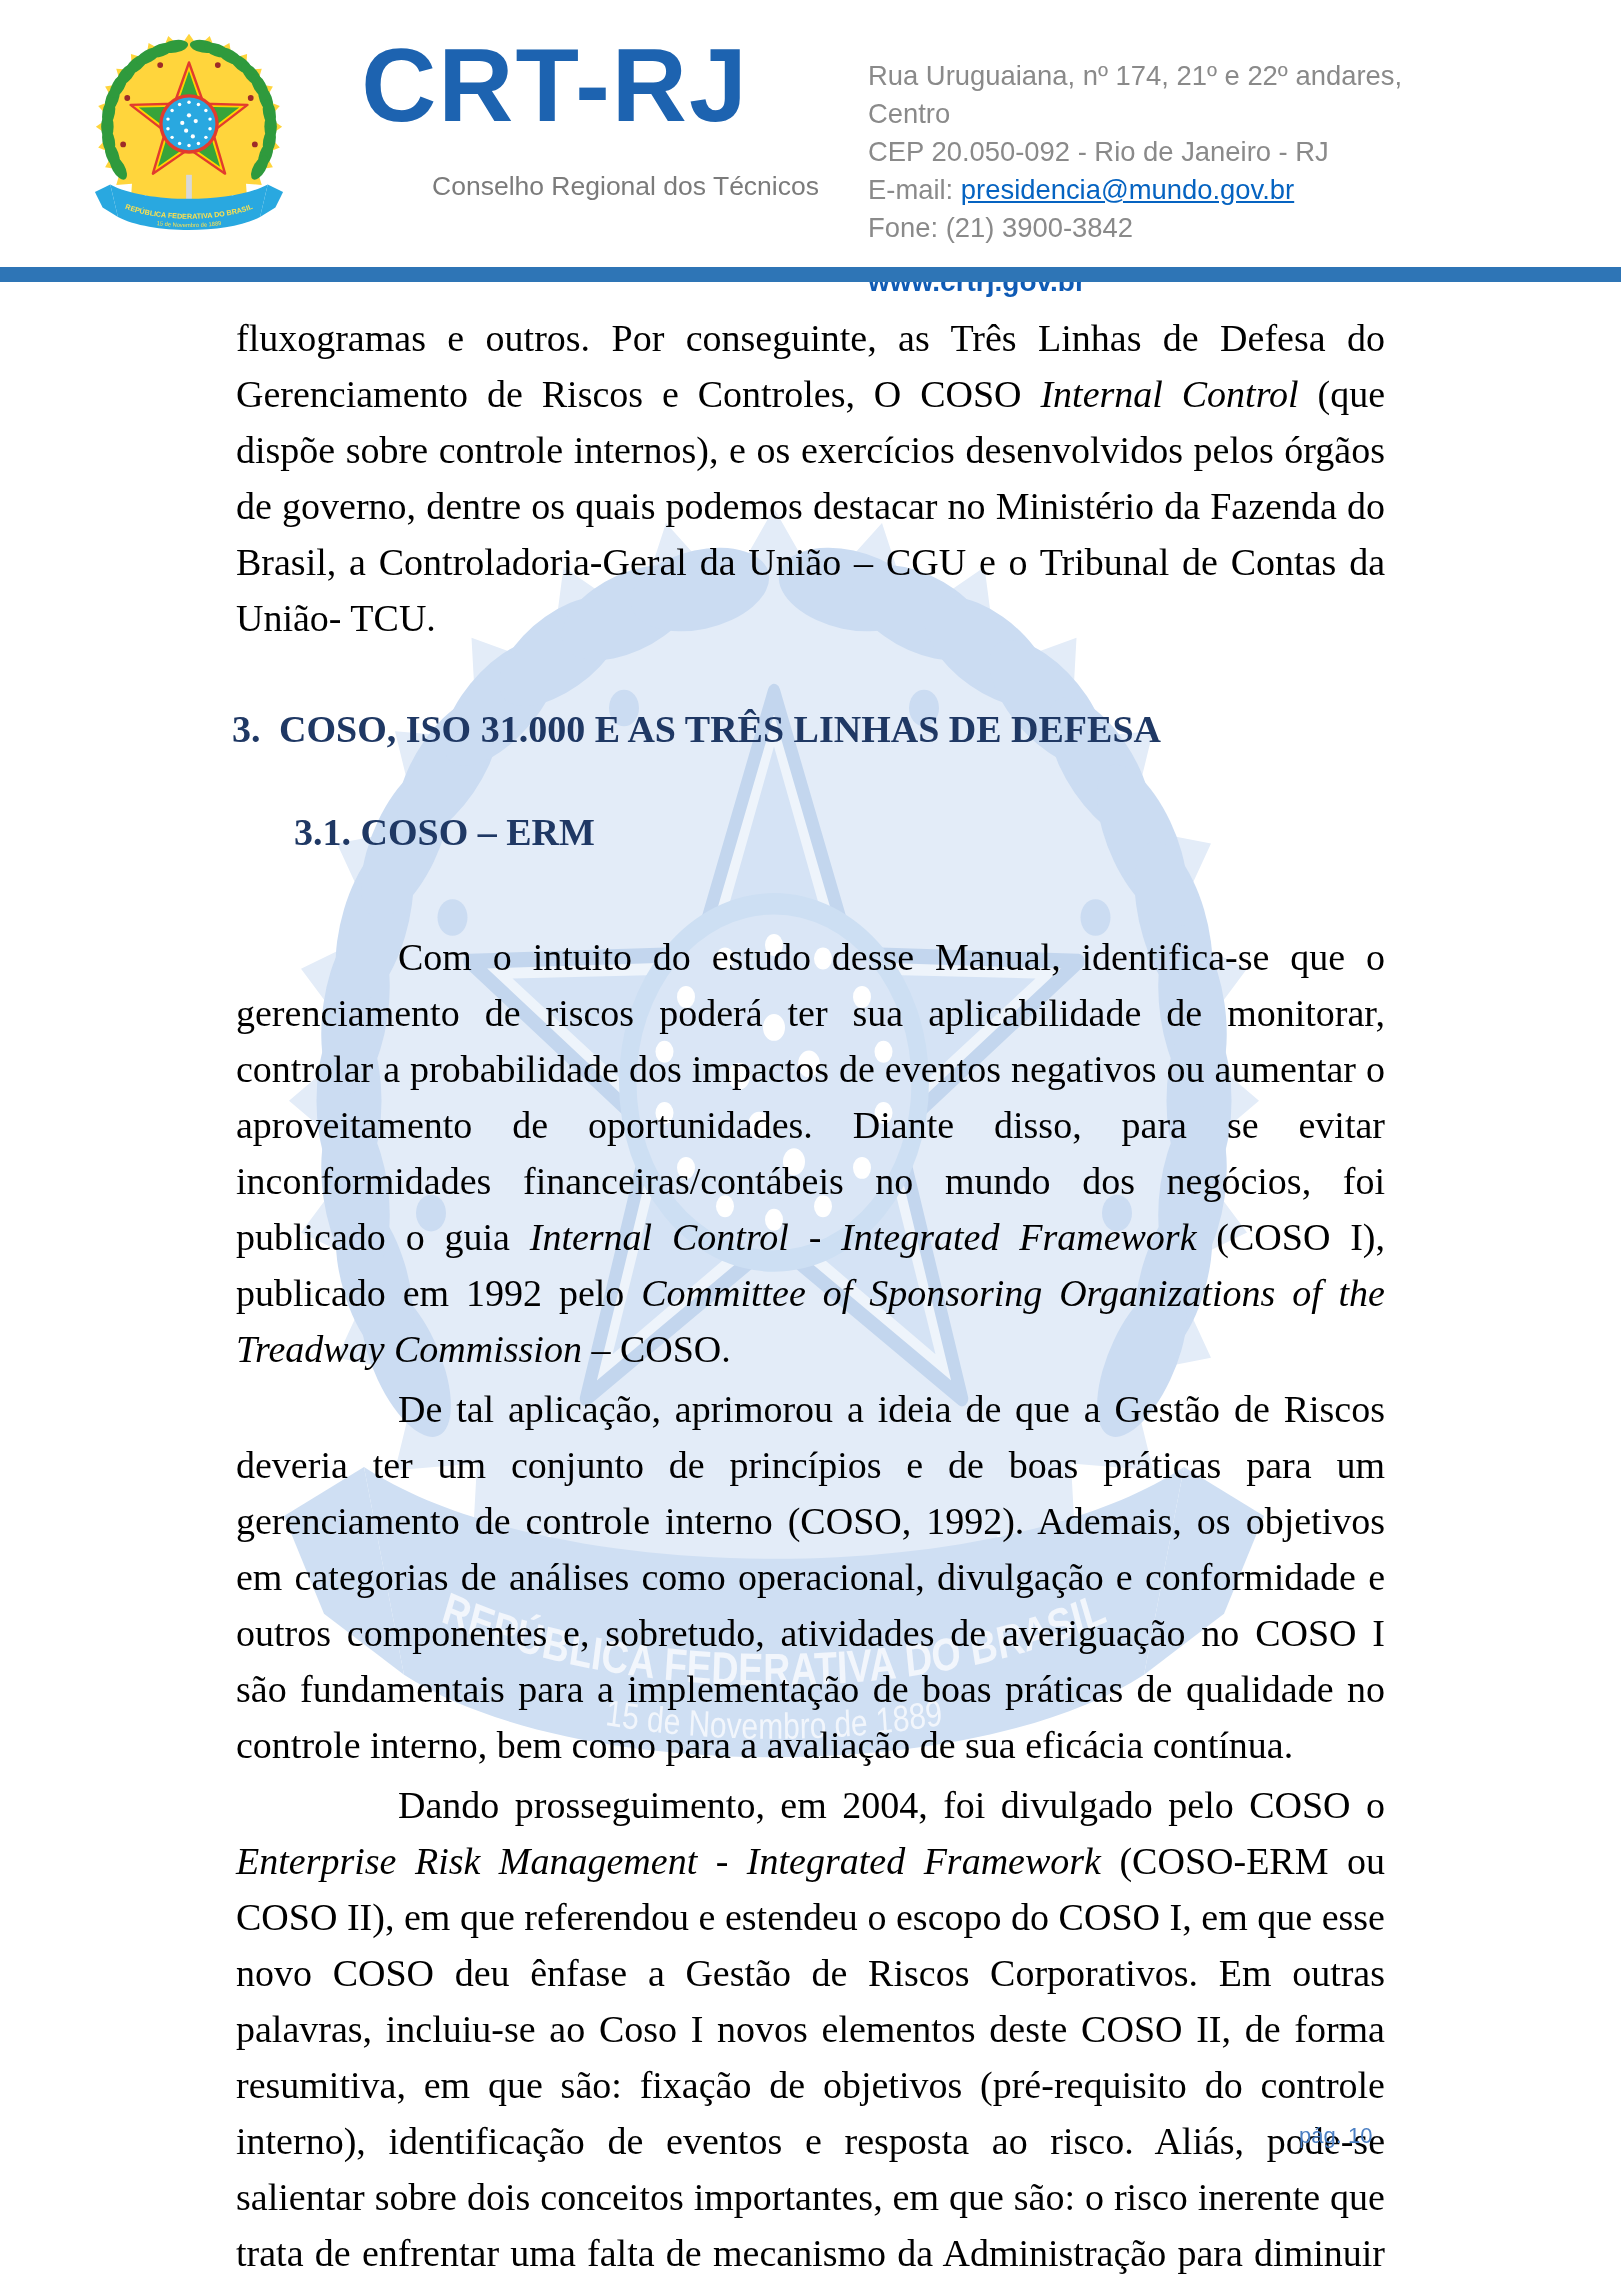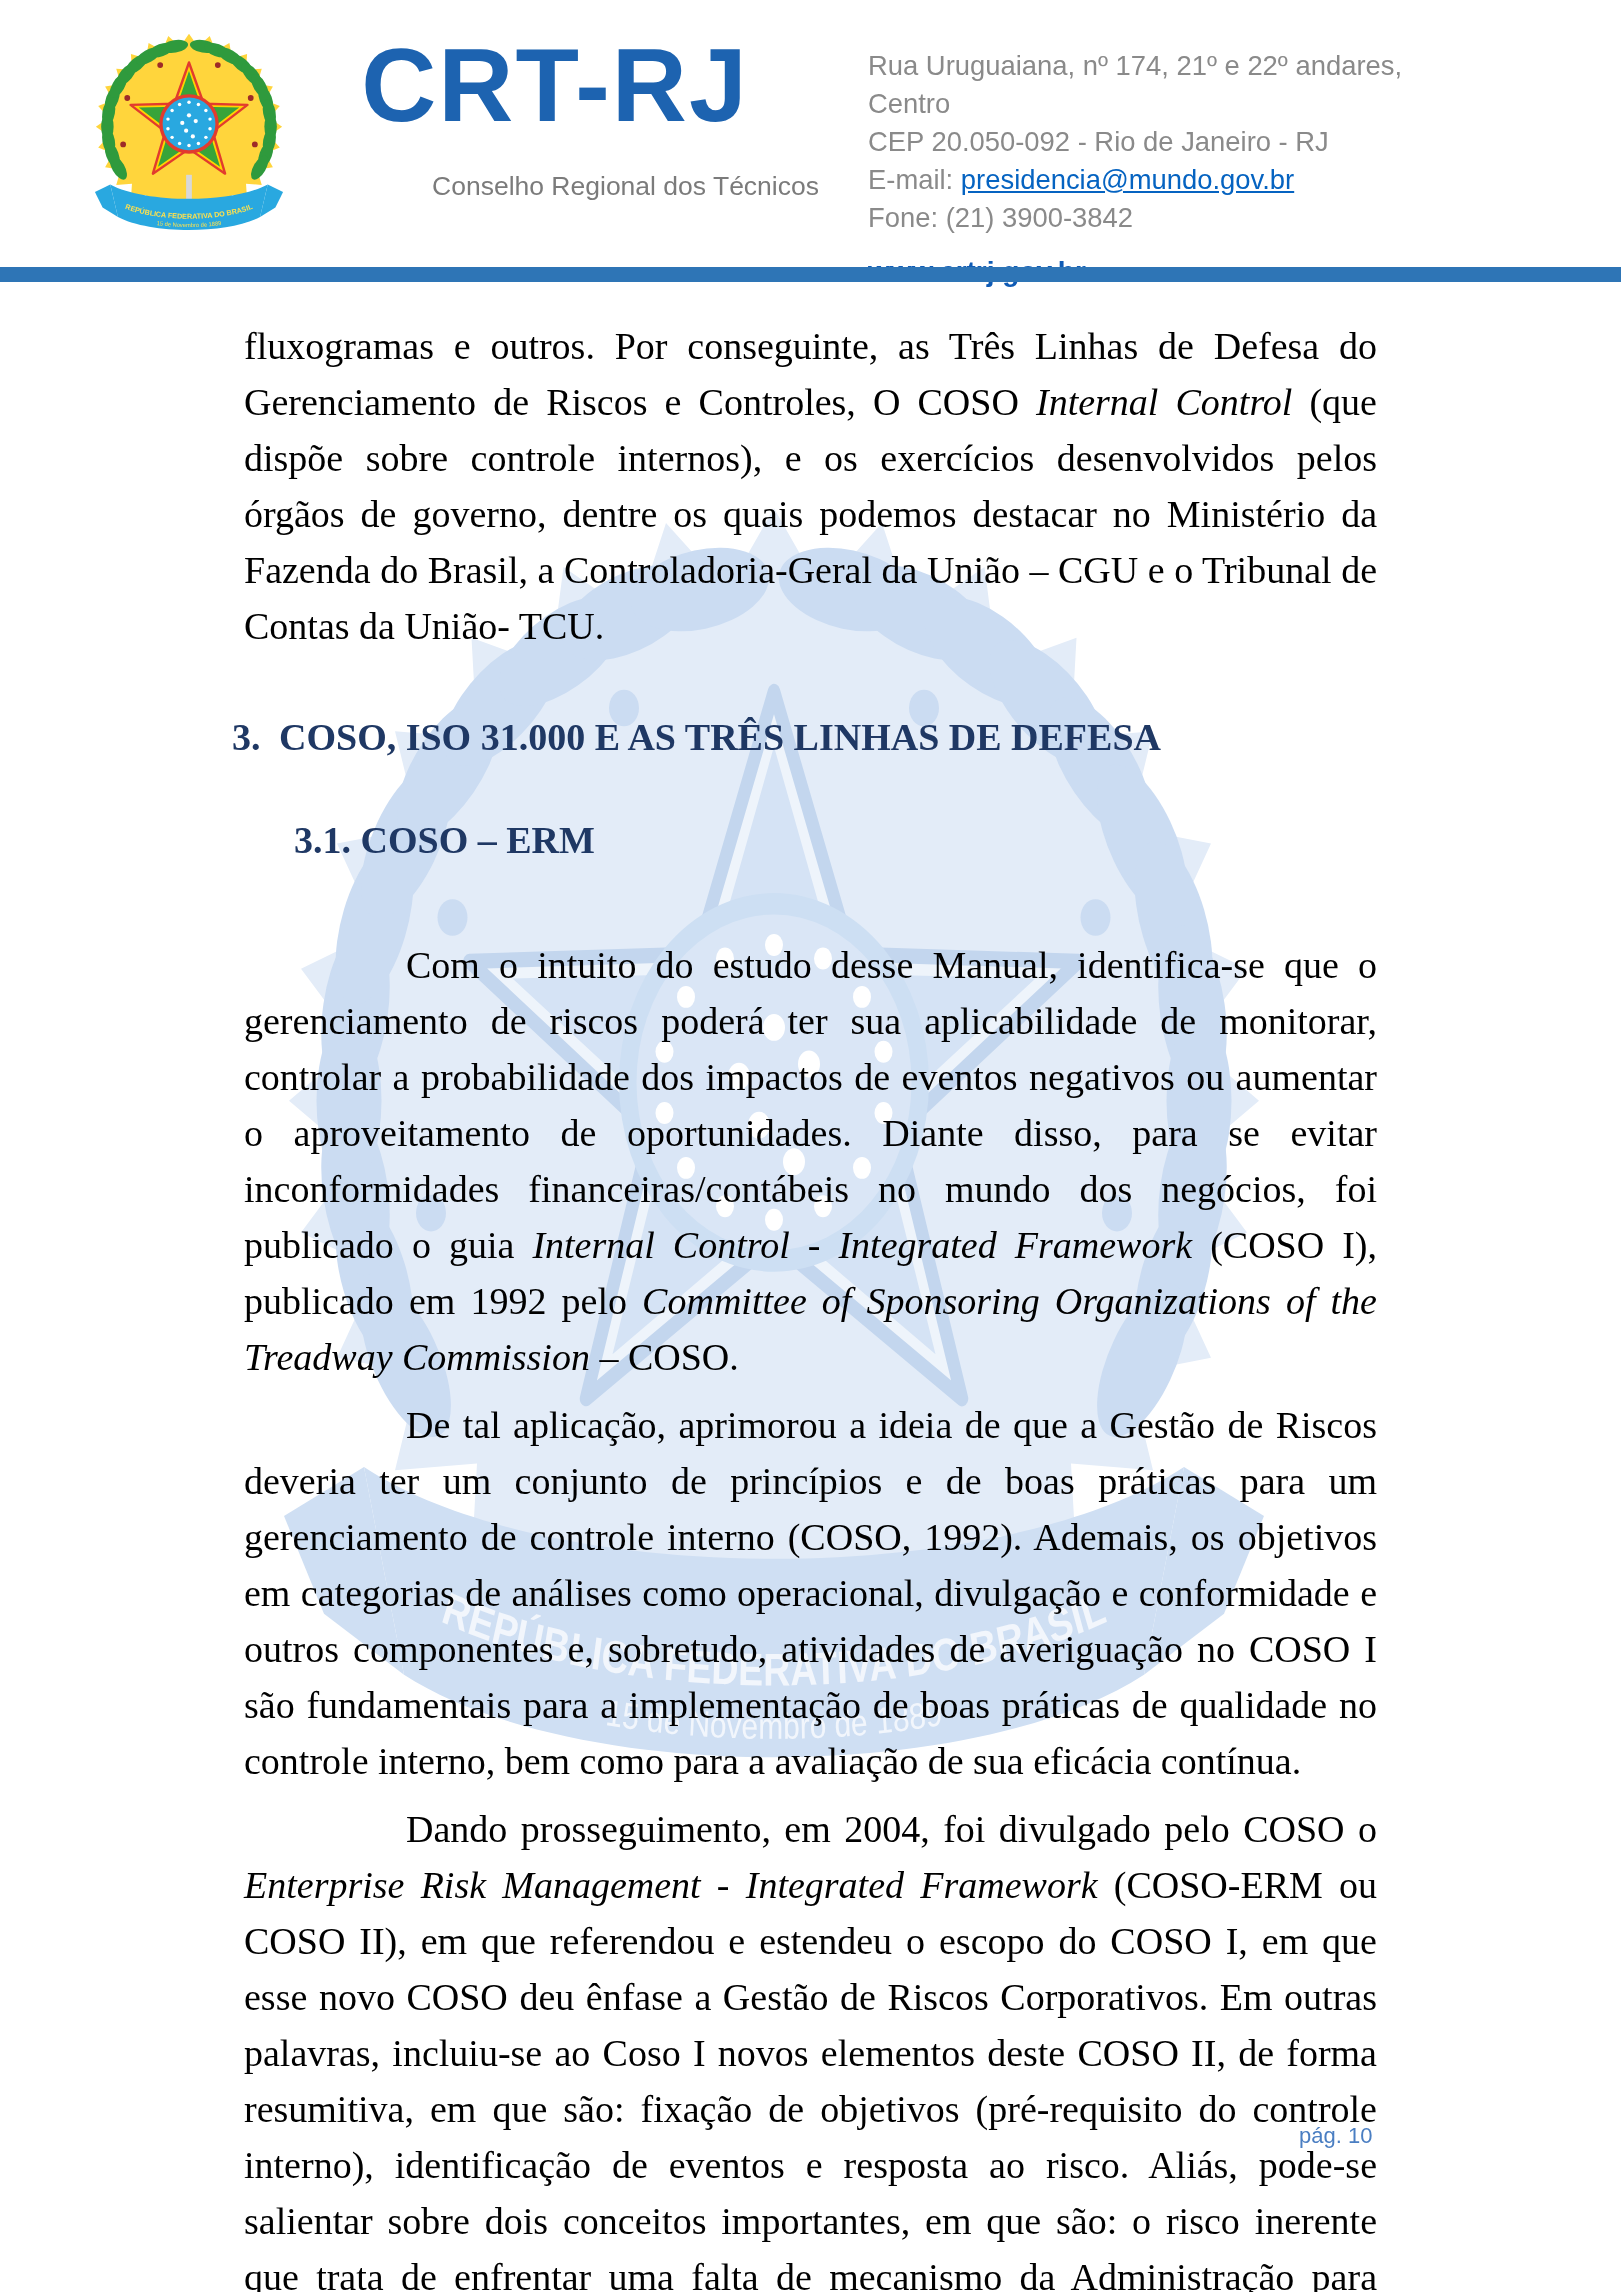--- a/index.html
+++ b/index.html
@@ -13,21 +13,21 @@
   .acronym{
     position:absolute;left:359px;top:25.5px;width:392px;text-align:center;
     font-family:"Liberation Sans",sans-serif;font-weight:bold;font-size:104px;
     letter-spacing:2px;color:var(--brand-blue,#1d63b0);line-height:1.15;
   }
   .org-sub{
     position:absolute;left:290px;top:171px;width:529px;text-align:right;
     font-family:"Liberation Sans",sans-serif;font-size:26.5px;color:#7b7b7b;line-height:30px;
   }
   .contact{
-    position:absolute;left:868px;top:47px;width:588px;
+    position:absolute;left:868px;top:57px;width:588px;
     font-family:"Liberation Sans",sans-serif;font-size:27.4px;
     color:var(--muted-gray,#8a8a8a);line-height:38px;
   }
   .contact a{color:var(--link-blue,#0563c1);text-decoration:underline;}
   .contact .website{
     margin-top:15.7px;font-weight:bold;font-size:28px;
     color:var(--website-blue,#0f5bb5);
   }
   .separator{
     position:absolute;left:0;top:267px;width:1621px;height:14.7px;
@@ -46,21 +46,21 @@
     --eWhite:#ffffff;--eGrey:#e3ecf8;--eRibbon:#cfdff3;--eRibbonText:#f2f6fc;
   }
   .watermark{position:absolute;left:274px;top:490px;width:1000px;height:1313px;z-index:0;}
 
   
   .docbody{
     position:absolute;left:232px;top:306px;width:1157px;z-index:1;
     font-size:38px;line-height:56px;text-align:justify;color:#000;
     hyphens:none;
   }
-  .docbody p{margin:12px;}
+  .docbody p{margin:4px;}
   .docbody p.indent{text-indent:162px;}
   .h1{
     margin-top:55px;font-weight:bold;color:var(--heading-navy,#1f3864);
     display:flex;text-align:left;
   }
   .h1 .num{width:47px;flex:none;}
   .h2{
     margin-top:47px;margin-bottom:69px;margin-left:62px;font-weight:bold;
     color:var(--heading-navy,#1f3864);text-align:left;
   }

